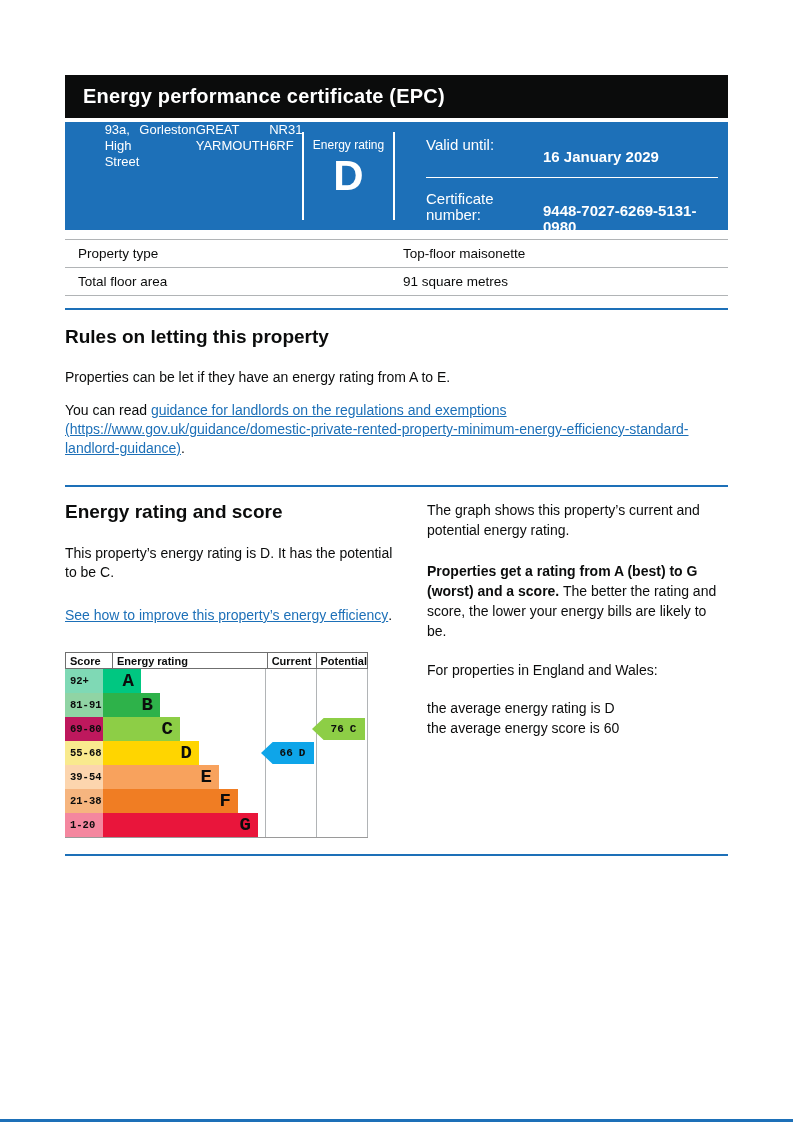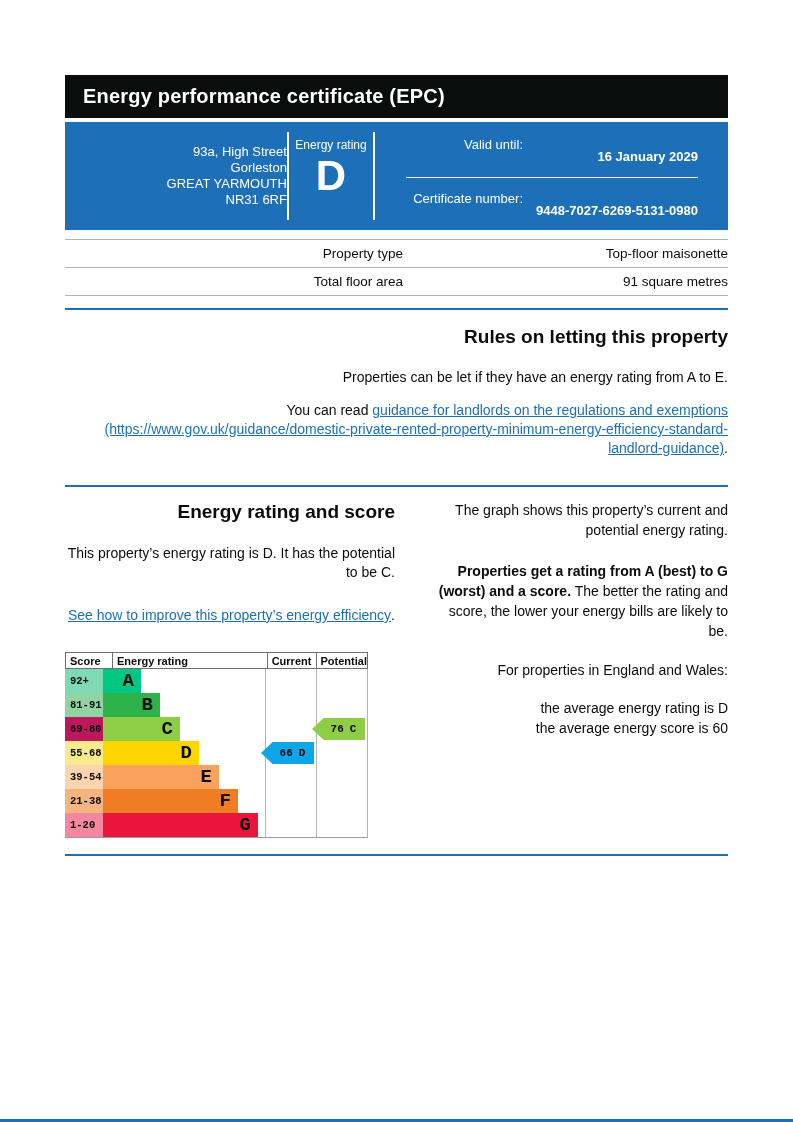--- a/index.html
+++ b/index.html
@@ -1,32 +1,32 @@
 <!DOCTYPE html>
 <html><head>
 <meta charset="utf-8">
 <style>
   * { margin:0; padding:0; box-sizing:border-box; }
   html,body { background:#fff; }
   body { font-family:"Liberation Sans", sans-serif; color:#0b0c0c; }
-  .page { position:relative; width:793px; height:1122px; background:#fff; overflow:hidden;text-align:right; }
+  .page { position:relative; width:793px; height:1122px; background:#fff; overflow:hidden; }
   .content { padding:75px 65px 0 65px; }
 
   
   .header-bar { height:43px; background:#0b0c0c; color:#fff; display:flex; align-items:center; padding-left:18px; }
   .header-bar h1 { font-size:20px; font-weight:bold; letter-spacing:0.2px; }
 
   
   .summary-box { margin-top:4px; height:108px; background:#1d70b8; color:#fff; display:flex; }
-  .addr { width:237px; display:flex; flex-direction:column; justify-content:center; padding-left:40px; font-size:13px; line-height:16px; }
+  .addr { width:237px; display:flex; flex-direction:row; justify-content:center; padding-left:40px; font-size:13px; line-height:16px; }
   .rating-block { width:95px; margin:10px 0; border-left:2px solid #fff; border-right:2px solid #fff;
                   display:flex; flex-direction:column; align-items:center; padding-top:6px; }
   .rating-block .rating-label { font-size:12px; }
   .rating-block .rating-letter { font-size:42px; font-weight:bold; line-height:48px; }
-  .validity { flex:1; padding:15px 30px 10px 31px; font-size:13px; }
+  .validity { flex:1; padding:15px 10px 10px 31px; font-size:15px; }
   .validity .vrow { display:flex; line-height:16px; }
   .validity .vlabel { width:117px; flex:none; }
   .validity .vvalue { width:175px; font-weight:bold;margin-top:12px; }
   .validity .vsep { border:none; border-top:1px solid #fff; margin:12px 0 13px 0; }
 
   
   .prop-table { margin-top:9px; font-size:13.5px; border-top:1px solid #b1b4b6; }
   .prop-row { display:flex; height:28px; align-items:center; border-bottom:1px solid #b1b4b6; }
   .prop-row .plabel { width:50%;margin-left:13px; }
   .prop-row .pvalue { width:50%; }

